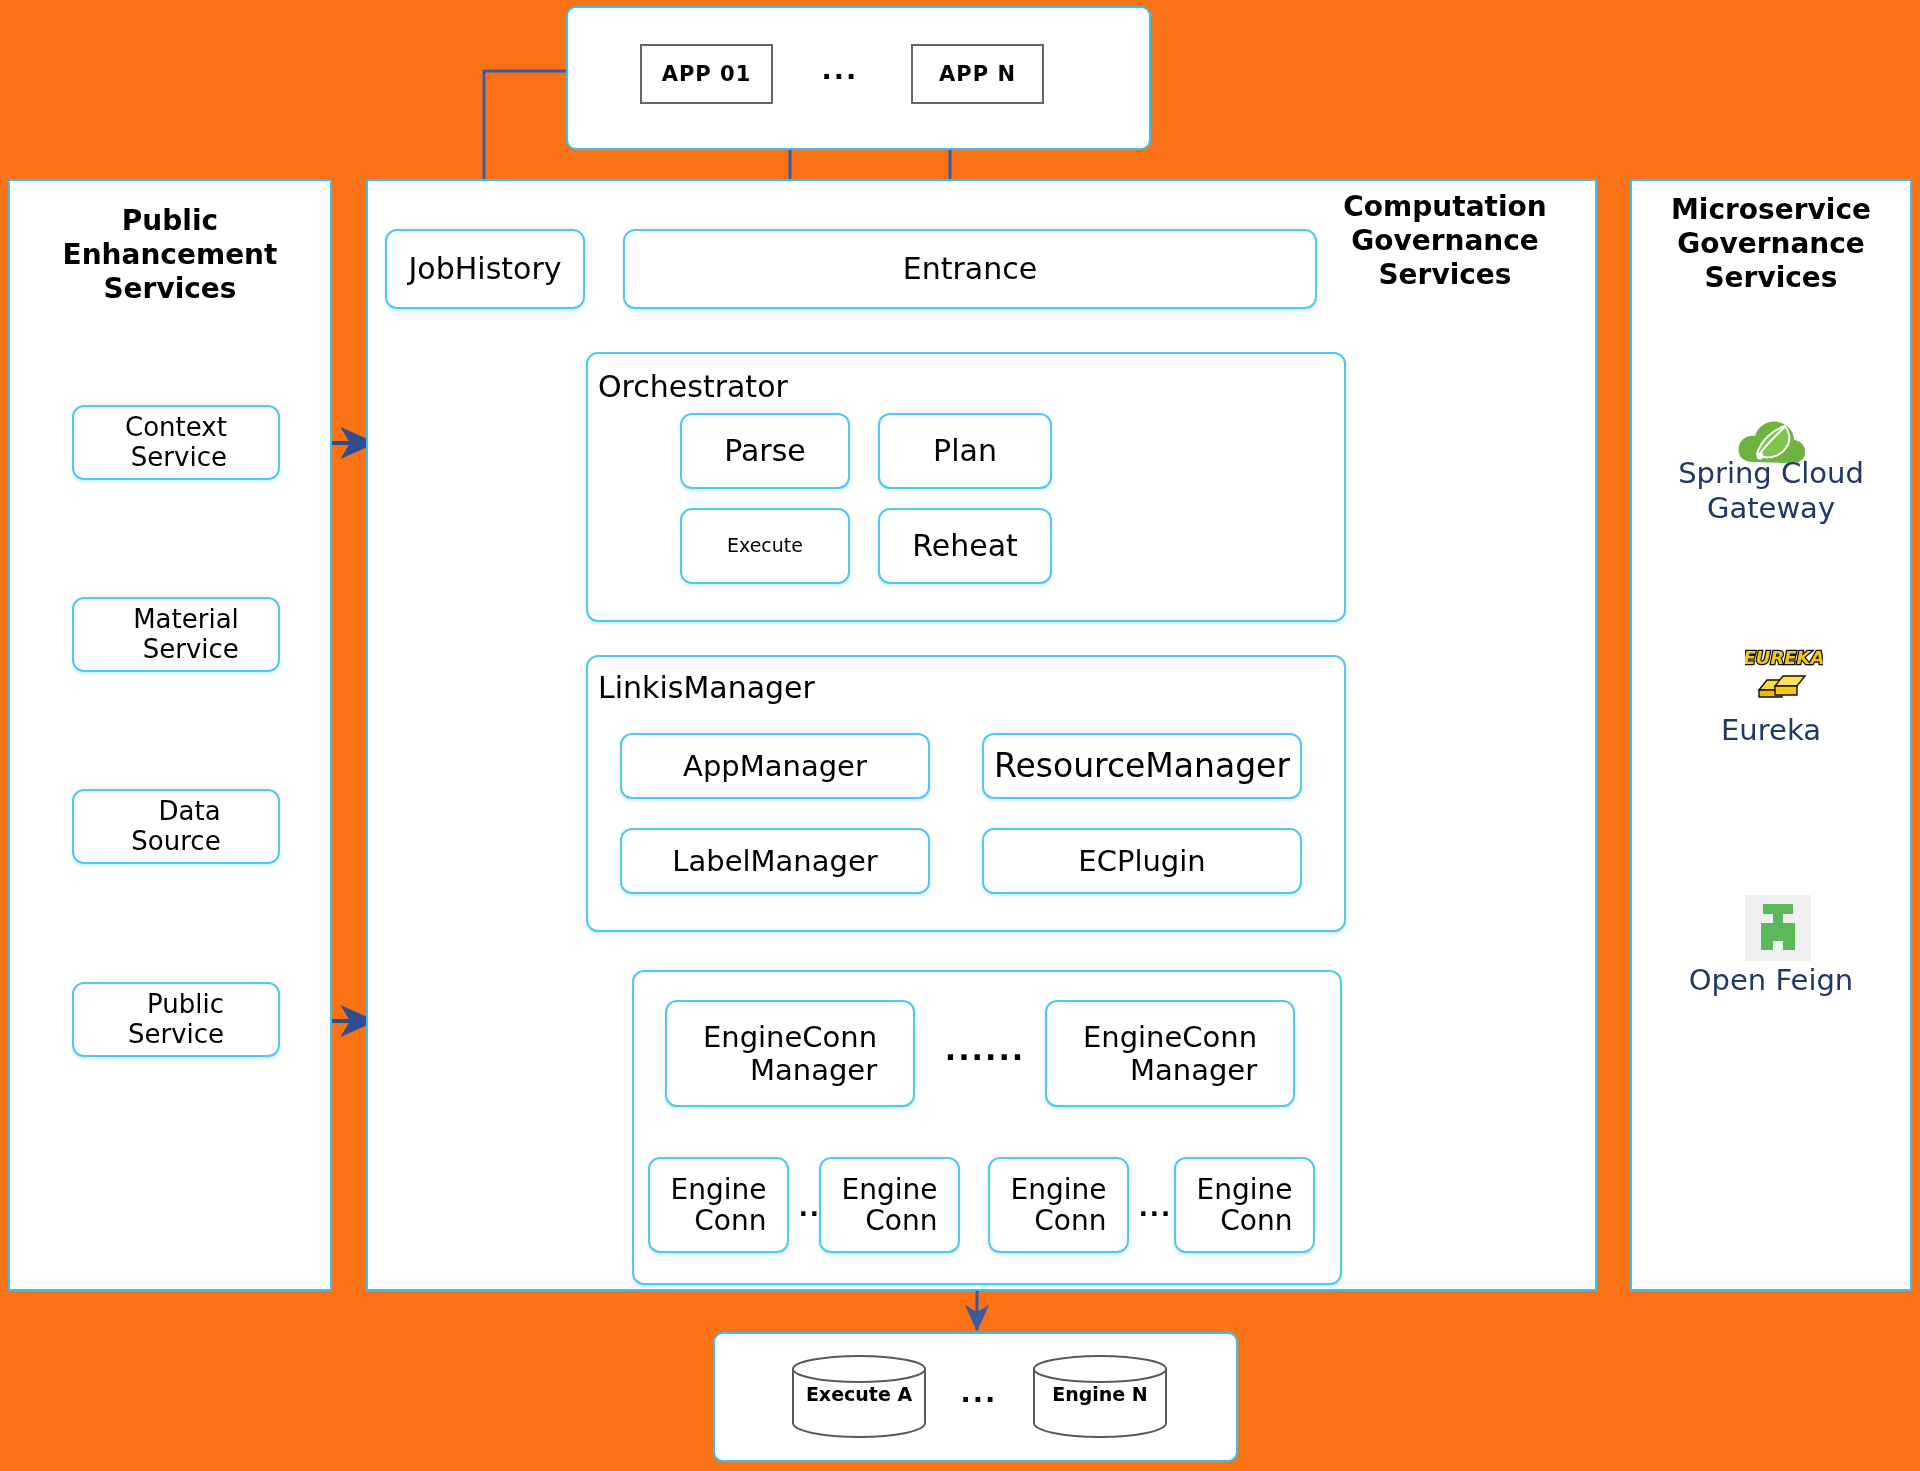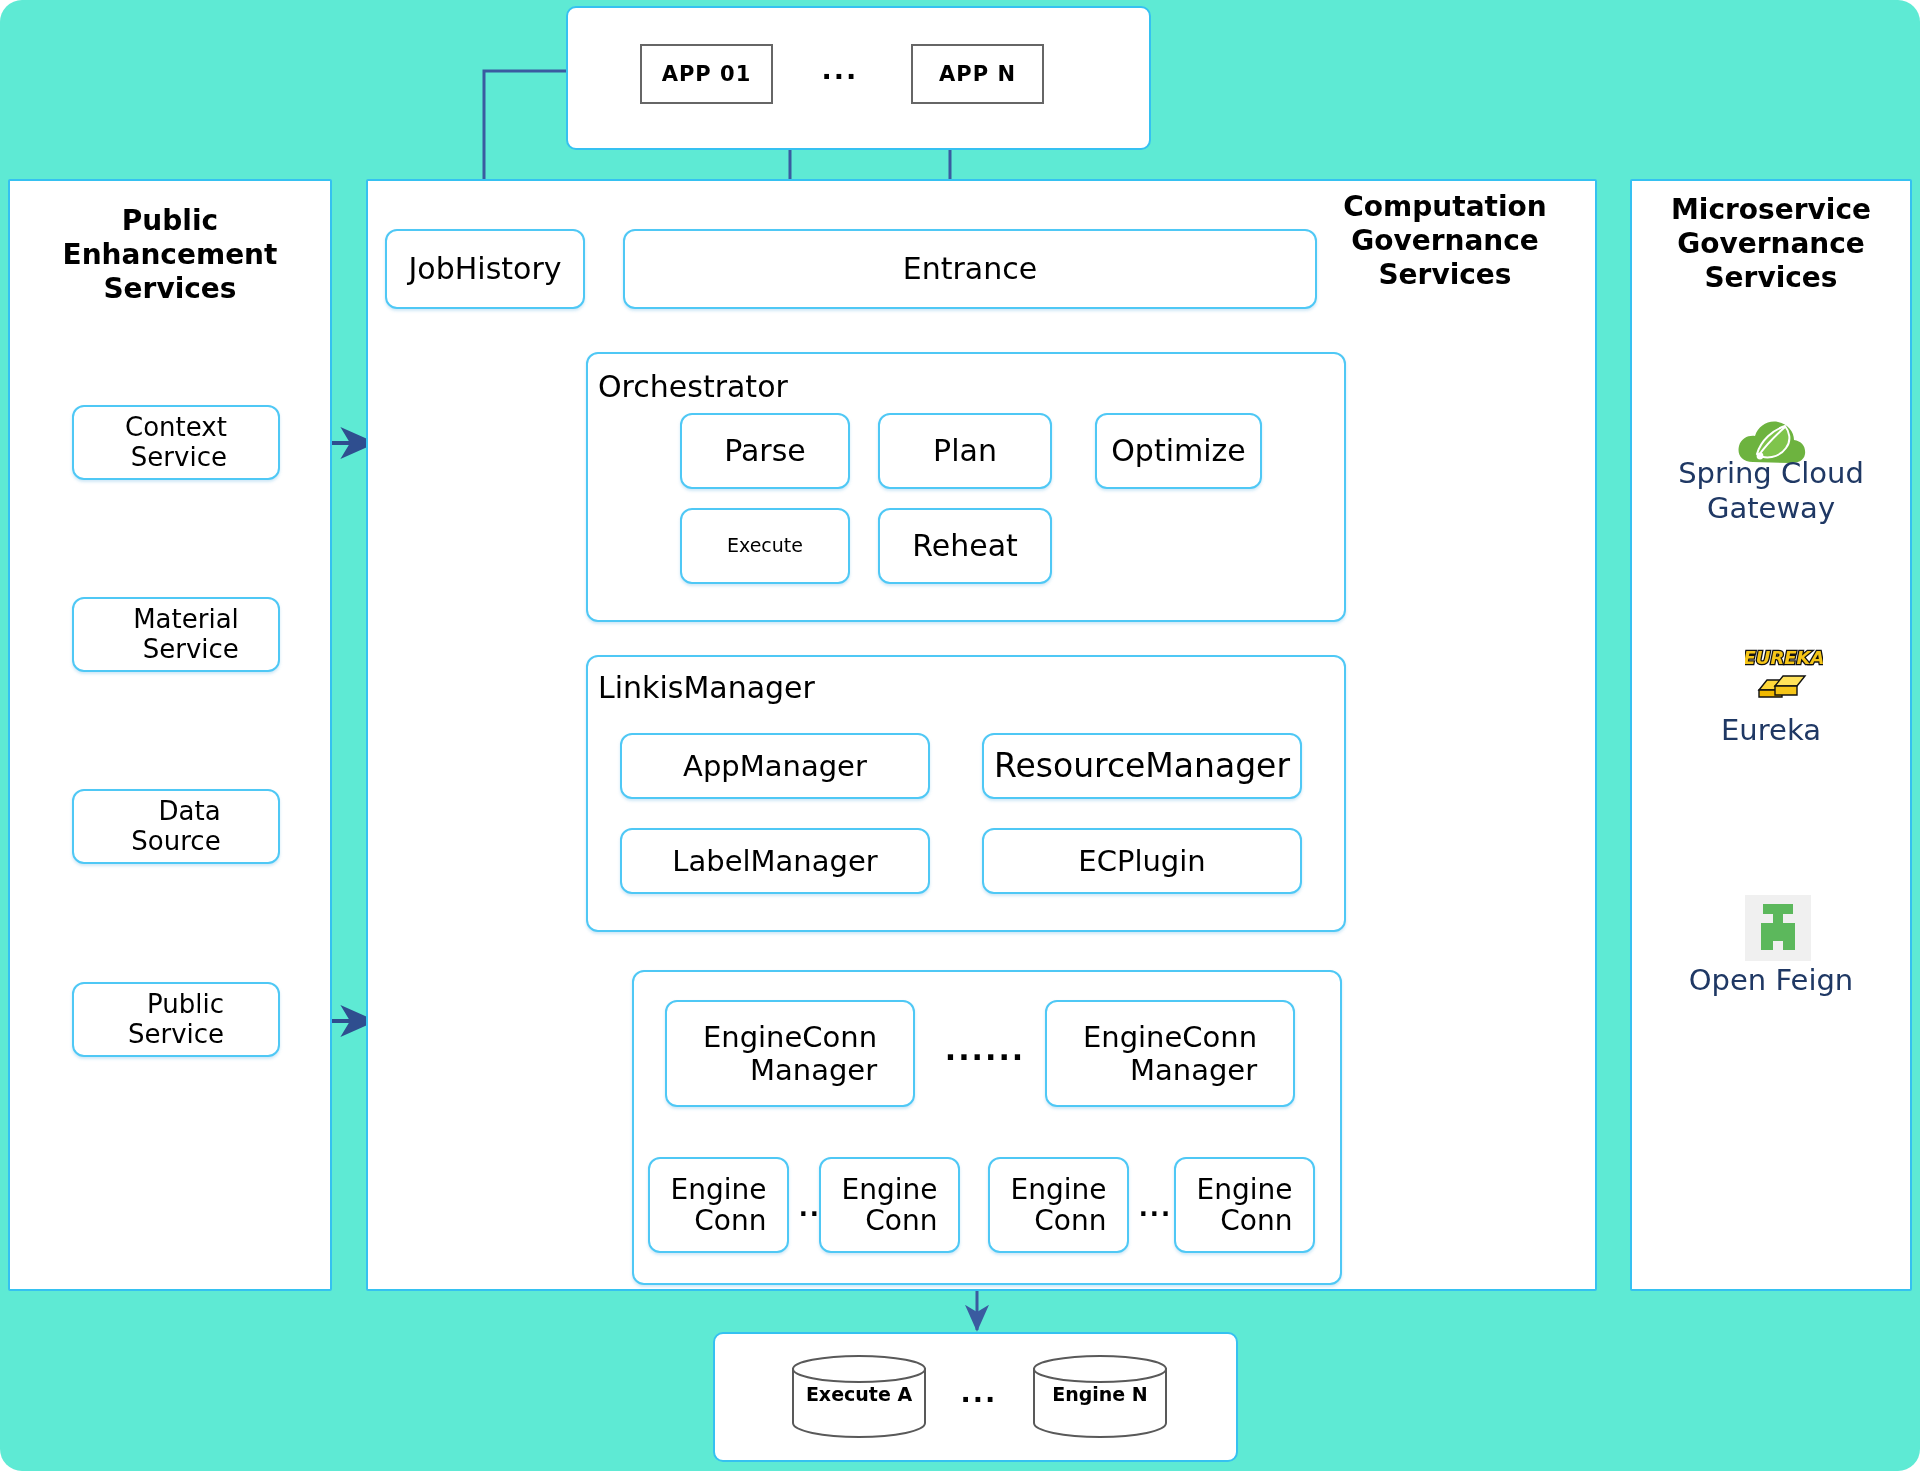--- a/index.html
+++ b/index.html
@@ -1,21 +1,21 @@
 <!DOCTYPE html>
 <html><head>
 <meta charset="utf-8">
 <style>
   html,body{margin:0;padding:0;background:#ffffff;}
   body{
     width:1920px;height:1471px;overflow:hidden;
     font-family:"DejaVu Sans","Liberation Sans",sans-serif;
     -webkit-font-smoothing:antialiased;
   }
-  #stage{position:relative;width:1920px;height:1471px;background:#5eead4;border-radius:22px;}
+  #stage{position:relative;width:1920px;height:1471px;background:#f97316;}
 
   
   .panel{
     position:absolute;box-sizing:border-box;
     border:2px solid #35C1F1;border-radius:4px;background:#fff;
   }
   .panel.sq{border-radius:2px;}
   .rbox{
     position:absolute;box-sizing:border-box;
     border:2px solid #4FC8F5;border-radius:12px;background:#fff;
@@ -157,23 +157,20 @@
   </div>
 
   <div class="rbox" style="left:586px;top:352px;width:760px;height:270px;"></div>
   <div class="inner-title" style="left:598px;top:369px;font-size:30px;">Orchestrator</div>
 
   <div class="rbox" style="left:680px;top:413px;width:170px;height:76px;font-size:30px;">
     <span>Parse</span>
   </div>
   <div class="rbox" style="left:878px;top:413px;width:174px;height:76px;font-size:30px;">
     <span>Plan</span>
-  </div>
-  <div class="rbox" style="left:1095px;top:413px;width:167px;height:76px;font-size:30px;">
-    <span>Optimize</span>
   </div>
   <div class="rbox" style="left:680px;top:508px;width:170px;height:76px;font-size:19px;">
     <span>Execute</span>
   </div>
   <div class="rbox" style="left:878px;top:508px;width:174px;height:76px;font-size:30px;">
     <span>Reheat</span>
   </div>
 
   <div class="rbox" style="left:586px;top:655px;width:760px;height:277px;"></div>
   <div class="inner-title" style="left:598px;top:670px;font-size:30px;">LinkisManager</div>

